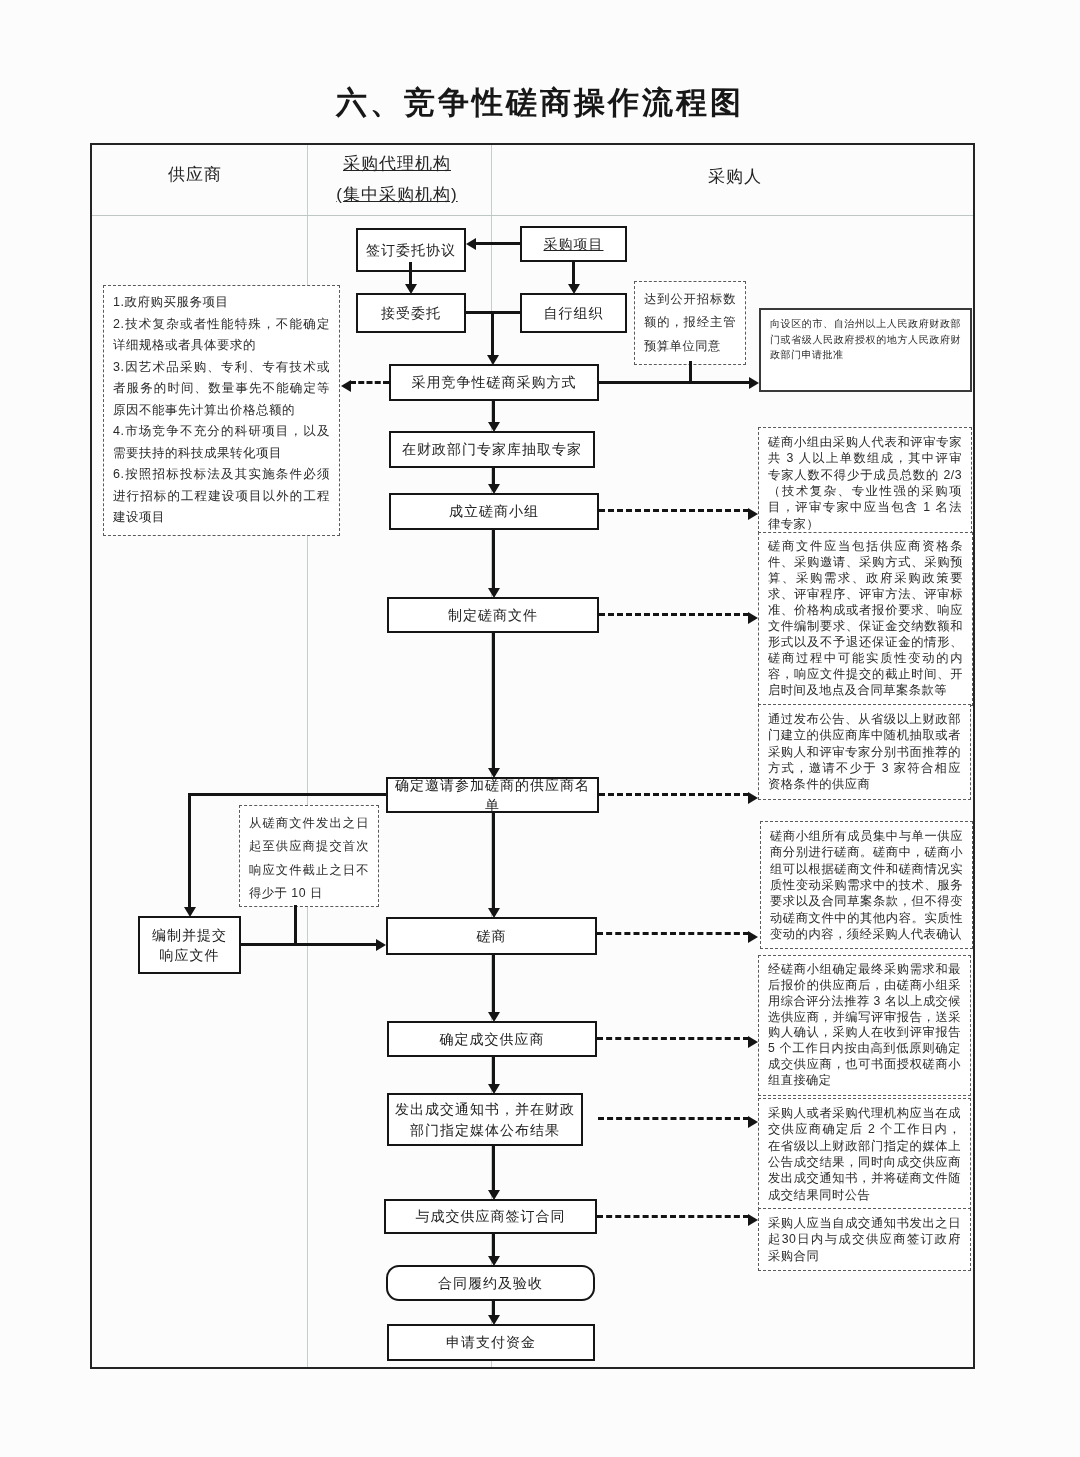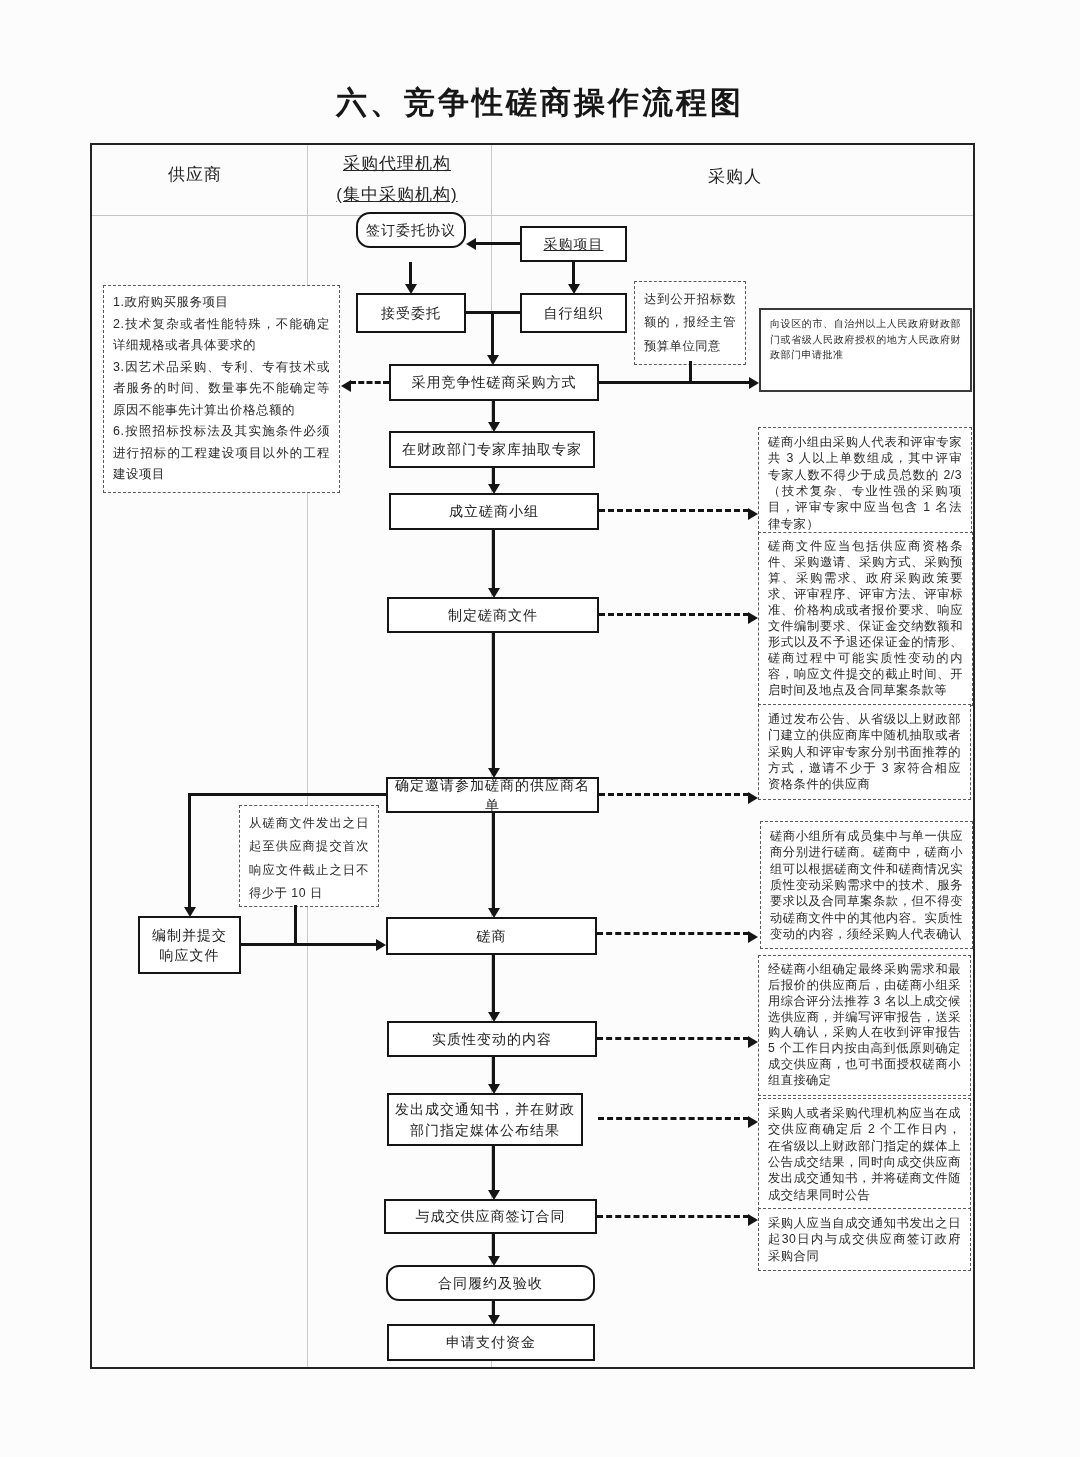--- a/index.html
+++ b/index.html
@@ -82,41 +82,42 @@
   <div class="divider-v" style="left:491px; top:145px; height:1222px;"></div>
   <div class="divider-h" style="left:92px; top:215px; width:881px;"></div>
 
   <div class="col-header" style="left:115px; top:163px; width:160px;">供应商</div>
   <div class="col-header" style="left:303px; top:152px; width:188px;text-decoration:underline;">
     <span>采购代理机构</span>
     <span class="l2">(集中采购机构)</span>
   </div>
   <div class="col-header" style="left:645px; top:165px; width:180px;">采购人</div>
 
-  <div class="node" style="left:356px; top:212px; width:110px; height:36px;border-radius:14px;">签订委托协议</div>
+  <div class="node" style="left:356px; top:228px; width:110px; height:44px;">签订委托协议</div>
   <div class="node" style="left:520px; top:226px; width:107px; height:36px;text-decoration:underline;">采购项目</div>
   <div class="node" style="left:356px; top:293px; width:110px; height:40px;">接受委托</div>
   <div class="node" style="left:520px; top:293px; width:107px; height:40px;">自行组织</div>
   <div class="node" style="left:389px; top:364px; width:210px; height:37px;">采用竞争性磋商采购方式</div>
   <div class="node" style="left:389px; top:431px; width:206px; height:37px;">在财政部门专家库抽取专家</div>
   <div class="node" style="left:389px; top:493px; width:210px; height:37px;">成立磋商小组</div>
   <div class="node" style="left:387px; top:597px; width:212px; height:36px;">制定磋商文件</div>
   <div class="node" style="left:386px; top:777px; width:213px; height:36px;">确定邀请参加磋商的供应商名单</div>
   <div class="node" style="left:386px; top:917px; width:211px; height:38px;">磋商</div>
-  <div class="node" style="left:387px; top:1021px; width:210px; height:36px;">实质性变动的内容</div>
+  <div class="node" style="left:387px; top:1021px; width:210px; height:36px;">确定成交供应商</div>
   <div class="node" style="left:387px; top:1093px; width:196px; height:53px;">发出成交通知书，并在财政部门指定媒体公布结果</div>
   <div class="node" style="left:384px; top:1199px; width:213px; height:35px;">与成交供应商签订合同</div>
   <div class="node" style="left:386px; top:1265px; width:209px; height:36px;border-radius:13px;">合同履约及验收</div>
   <div class="node" style="left:387px; top:1324px; width:208px; height:37px;">申请支付资金</div>
   <div class="node" style="left:138px; top:916px; width:103px; height:58px;">编制并提交响应文件</div>
 
   <div class="note" style="left:103px; top:285px; width:237px;">
     <div class="list-item">1.政府购买服务项目</div>
     <div class="list-item">2.技术复杂或者性能特殊，不能确定详细规格或者具体要求的</div>
     <div class="list-item">3.因艺术品采购、专利、专有技术或者服务的时间、数量事先不能确定等原因不能事先计算出价格总额的</div>
+    <div class="list-item">4.市场竞争不充分的科研项目，以及需要扶持的科技成果转化项目</div>
     <div class="list-item">6.按照招标投标法及其实施条件必须进行招标的工程建设项目以外的工程建设项目</div>
   </div>
   <div class="note loose" style="left:634px; top:281px; width:112px;">达到公开招标数额的，报经主管预算单位同意</div>
   <div class="note solid" style="left:759px; top:308px; width:213px; min-height:84px; font-size:10px; line-height:1.55;">向设区的市、自治州以上人民政府财政部门或省级人民政府授权的地方人民政府财政部门申请批准</div>
   <div class="note" style="left:758px; top:427px; width:214px;">磋商小组由采购人代表和评审专家共 3 人以上单数组成，其中评审专家人数不得少于成员总数的 2/3（技术复杂、专业性强的采购项目，评审专家中应当包含 1 名法律专家）</div>
   <div class="note" style="left:758px; top:532px; width:215px; line-height:1.3;">磋商文件应当包括供应商资格条件、采购邀请、采购方式、采购预算、采购需求、政府采购政策要求、评审程序、评审方法、评审标准、价格构成或者报价要求、响应文件编制要求、保证金交纳数额和形式以及不予退还保证金的情形、磋商过程中可能实质性变动的内容，响应文件提交的截止时间、开启时间及地点及合同草案条款等</div>
   <div class="note" style="left:758px; top:704px; width:213px;">通过发布公告、从省级以上财政部门建立的供应商库中随机抽取或者采购人和评审专家分别书面推荐的方式，邀请不少于 3 家符合相应资格条件的供应商</div>
   <div class="note" style="left:760px; top:821px; width:213px;">磋商小组所有成员集中与单一供应商分别进行磋商。磋商中，磋商小组可以根据磋商文件和磋商情况实质性变动采购需求中的技术、服务要求以及合同草案条款，但不得变动磋商文件中的其他内容。实质性变动的内容，须经采购人代表确认</div>
   <div class="note" style="left:758px; top:955px; width:213px; font-size:12.2px; line-height:1.3;">经磋商小组确定最终采购需求和最后报价的供应商后，由磋商小组采用综合评分法推荐 3 名以上成交候选供应商，并编写评审报告，送采购人确认，采购人在收到评审报告 5 个工作日内按由高到低原则确定成交供应商，也可书面授权磋商小组直接确定</div>
   <div class="note" style="left:758px; top:1098px; width:213px;">采购人或者采购代理机构应当在成交供应商确定后 2 个工作日内，在省级以上财政部门指定的媒体上公告成交结果，同时向成交供应商发出成交通知书，并将磋商文件随成交结果同时公告</div>

